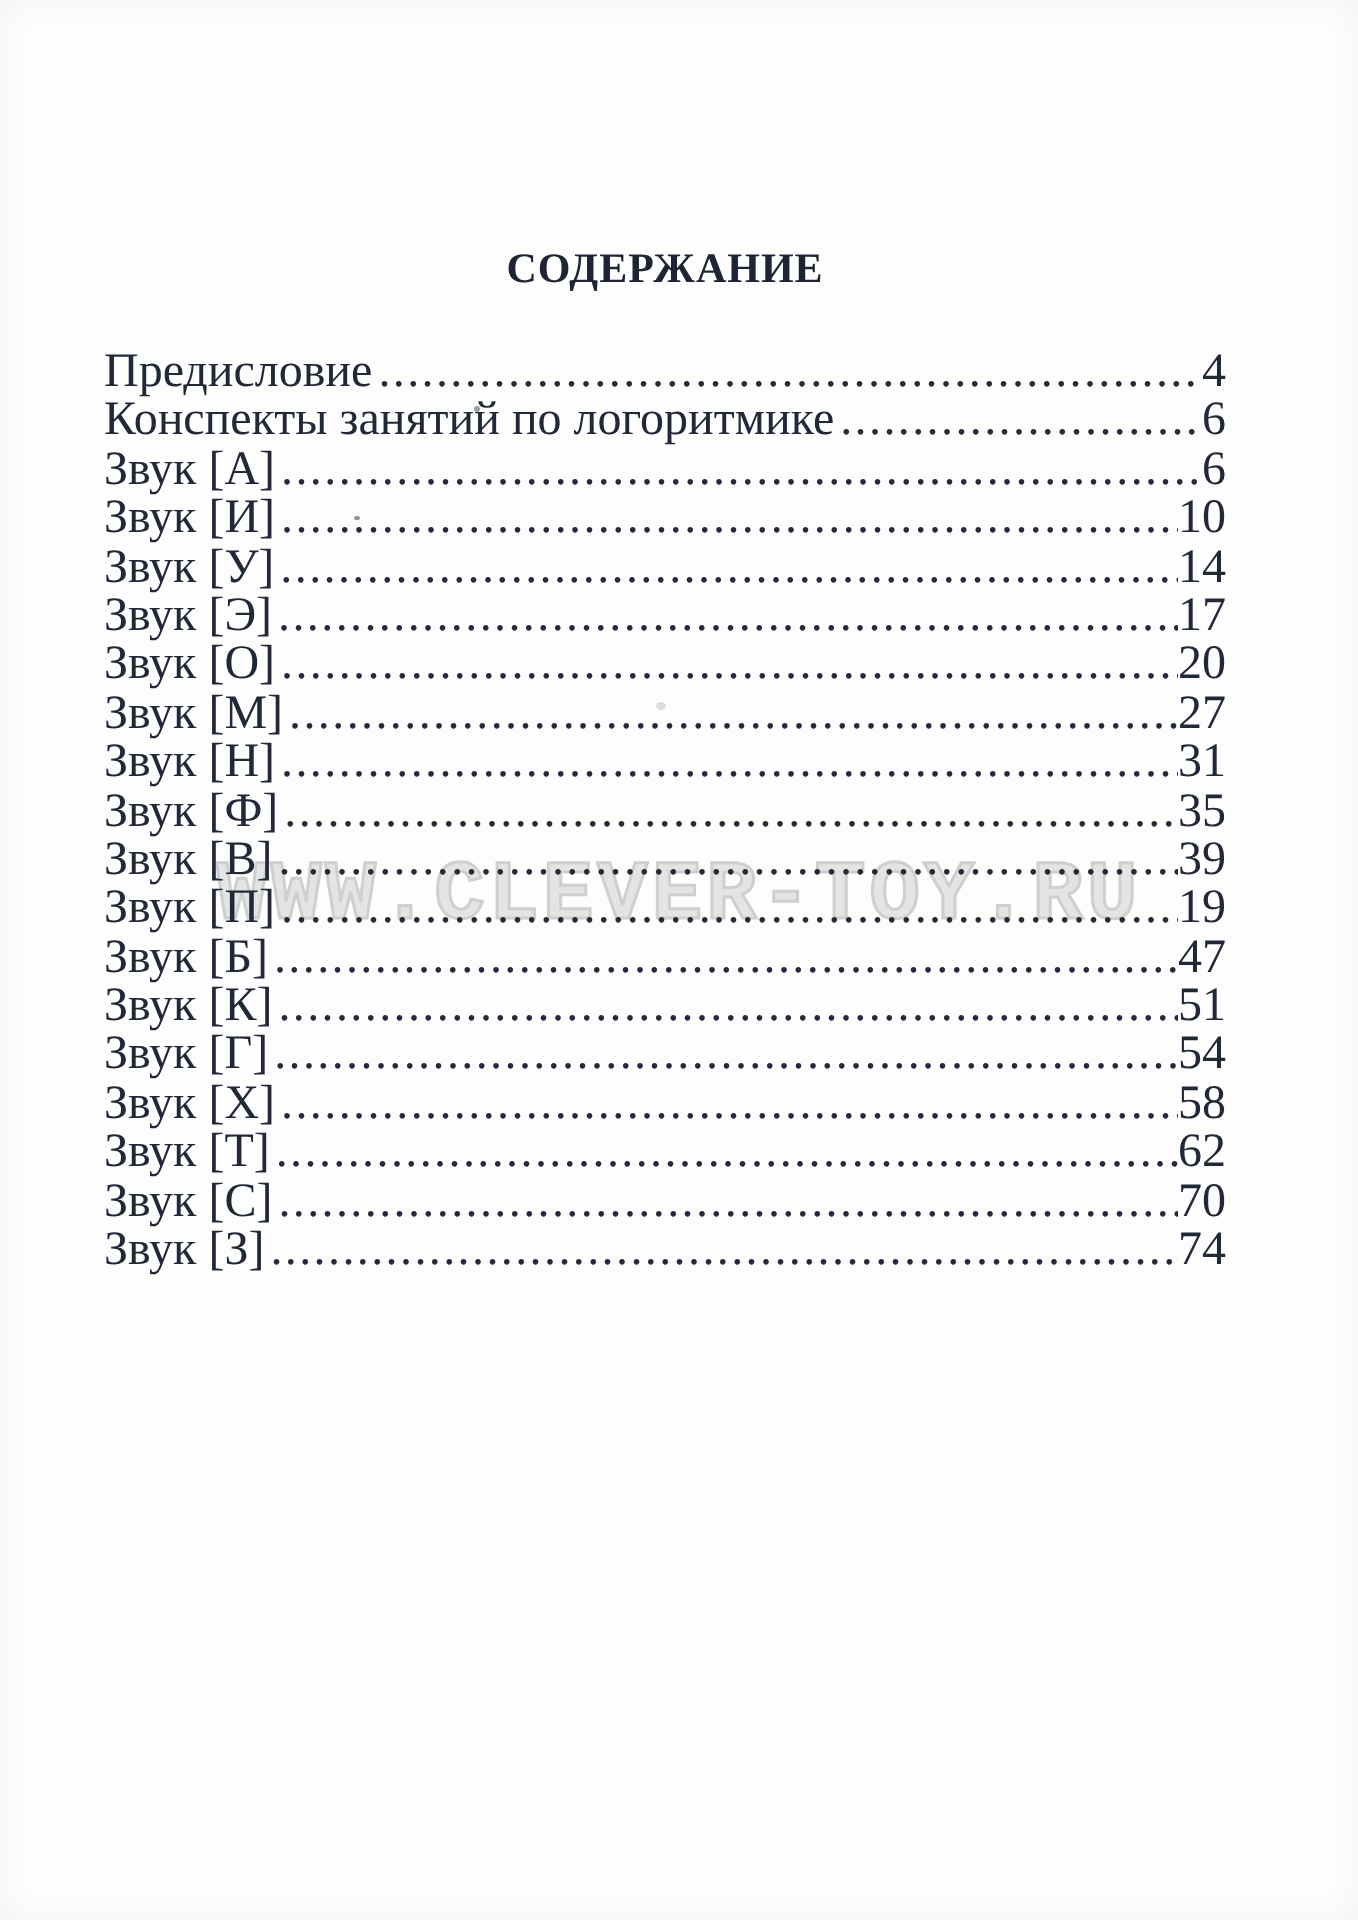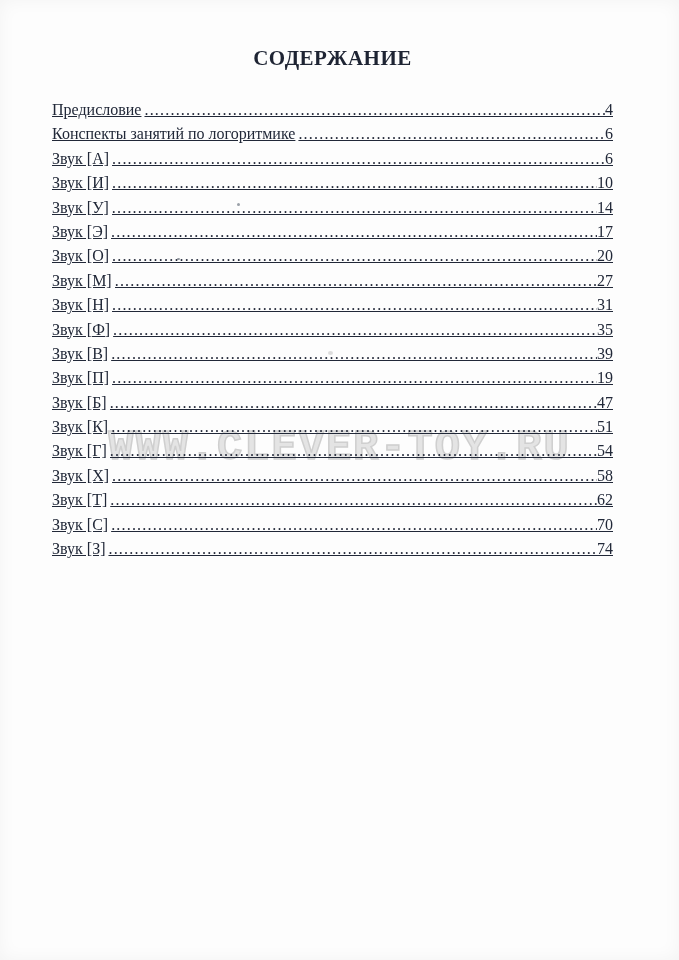--- a/index.html
+++ b/index.html
@@ -26,40 +26,39 @@
     line-height: 1.15;
     letter-spacing: 2px;
     color: #e4e4e4;
     -webkit-text-stroke: 1.5px #cfcfcf;
     z-index: 1;
     user-select: none;
     white-space: nowrap;
   }
   .content {
     position: absolute;
-    top: 0; left: 0; right: 0;
-    padding: 46px 66px 0 52px;
+    top: 16px; left: 0; right: 0;
+    padding: 106px 66px 0 52px;
     z-index: 2;
   }
   .title {
     margin: 0 0 27px 0;
     text-align: center;
     font-size: 21px;
     font-weight: bold;
     letter-spacing: 0.5px;
     color: #1e2433;
   }
   .toc { width: 100%; }
   .row {
     display: flex;
     align-items: center;
     height: 24.4px;
-    font-size: 16px;
+    font-size: 24px;
     line-height: 24.4px;
-    text-decoration: underline;
   }
   .label { white-space: nowrap; padding-right: 3px; }
   .dots {
     flex: 1;
     overflow: hidden;
     white-space: nowrap;
     letter-spacing: 1.2px;
     color: #242a3a;
   }
   .dots::after {

